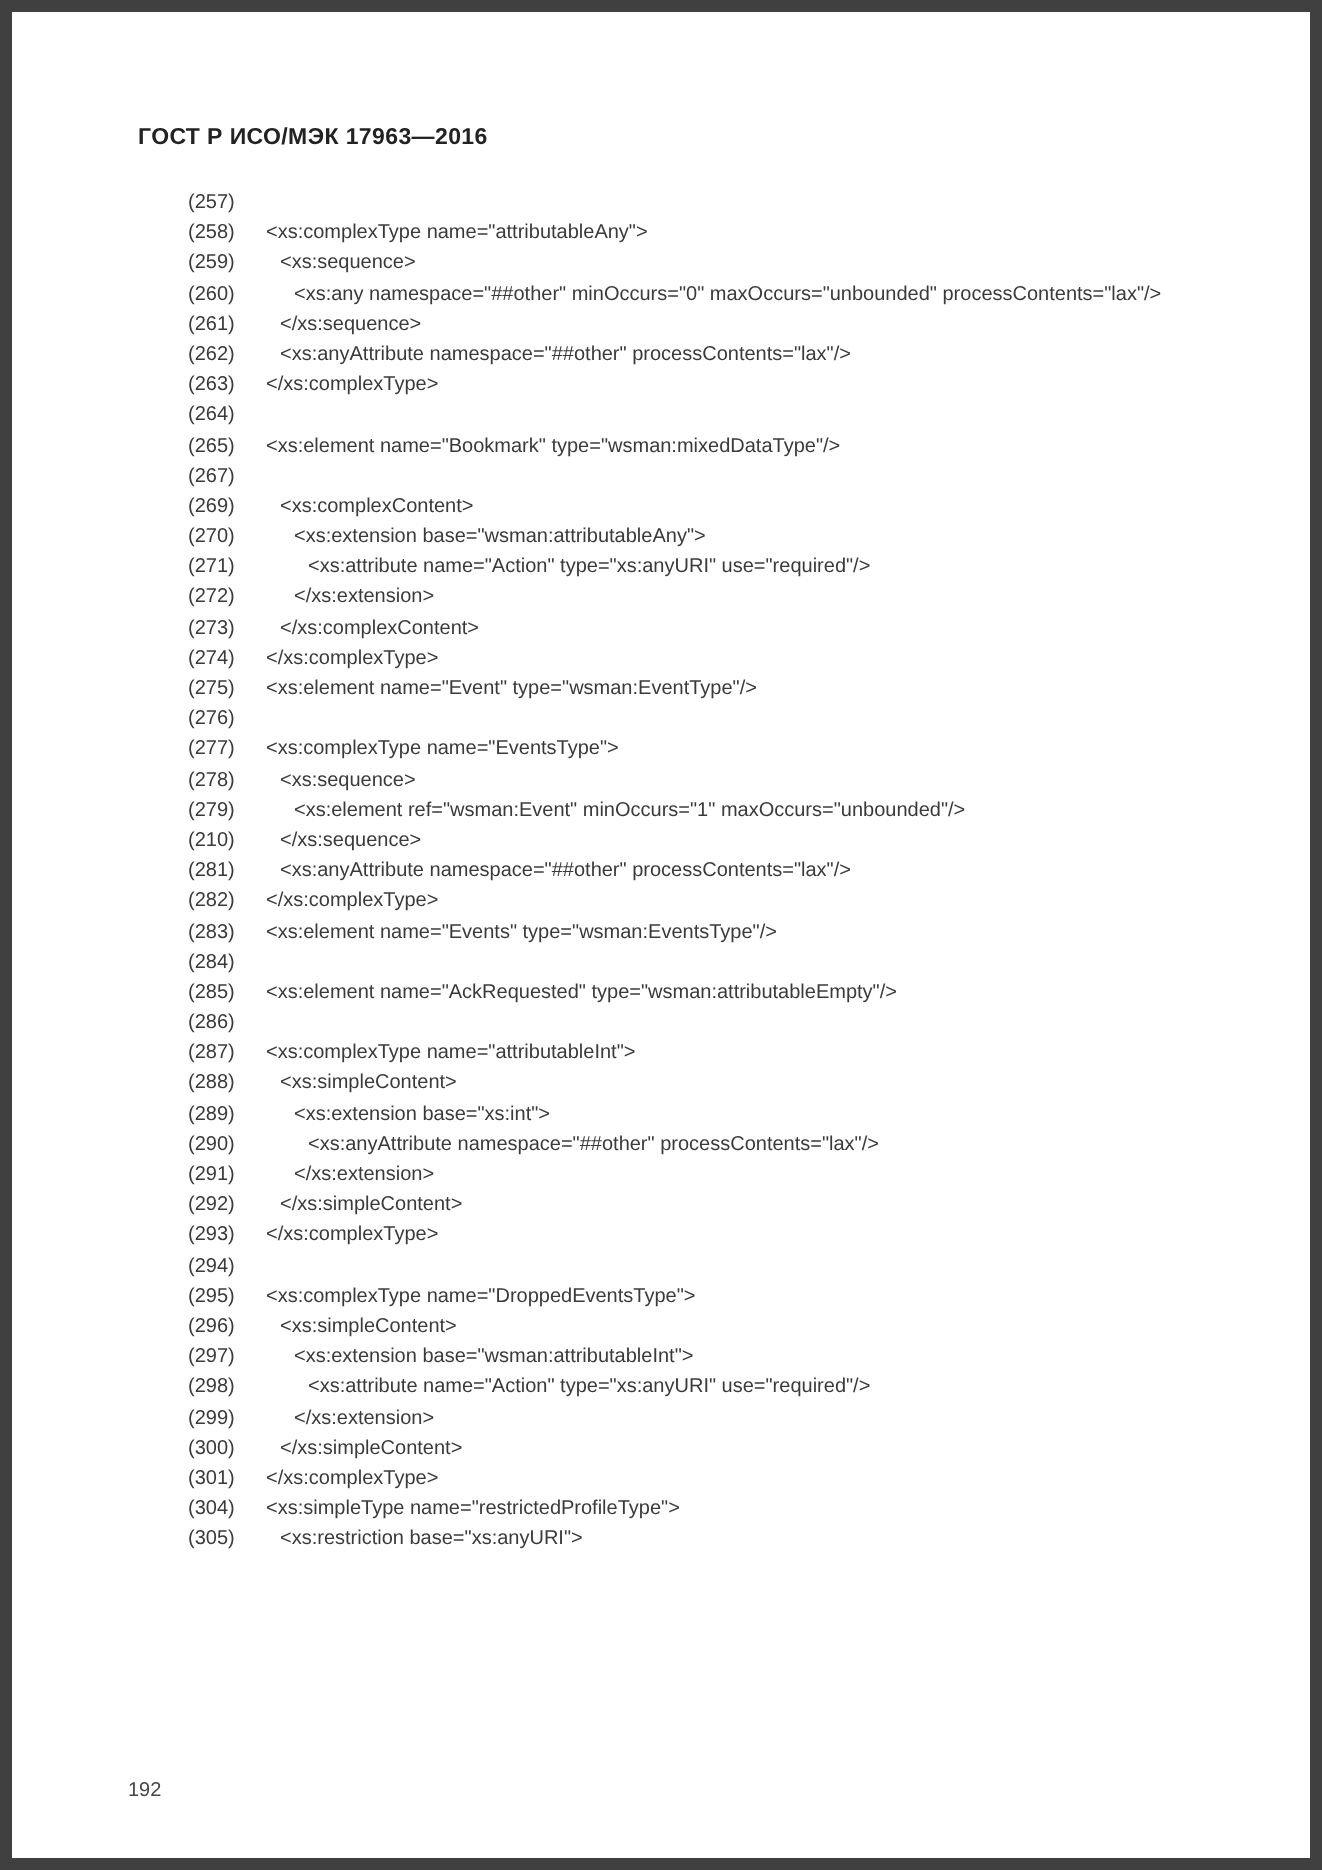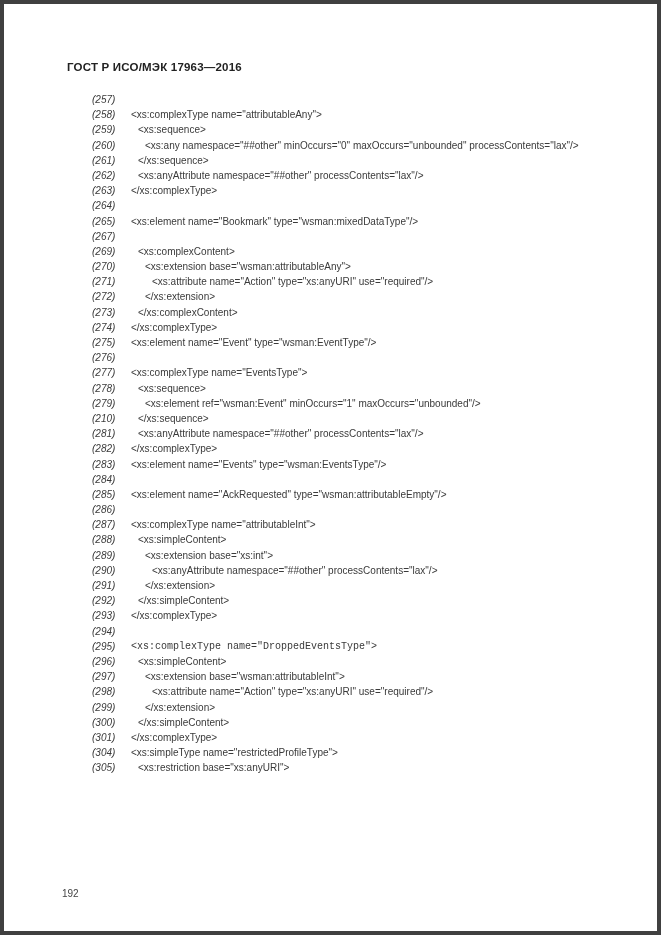--- a/index.html
+++ b/index.html
@@ -9,21 +9,21 @@
   }
   .page {
     position: relative;
     width: 661px;
     height: 935px;
     background: #ffffff;
     overflow: hidden;
     font-family: "Liberation Sans", sans-serif;
     color: #3a3a3a;
     box-sizing: border-box;
-    border: 4px solid #404040;
+    border: 6px solid #404040;
   }
   .doc-header {
     position: absolute;
     left: 63px;
     top: 57px;
     font-size: 11.5px;
     font-weight: bold;
     color: #222222;
     letter-spacing: 0.2px;
     white-space: nowrap;
@@ -39,21 +39,20 @@
     display: flex;
     align-items: flex-start;
     white-space: nowrap;
   }
   .line-num {
     display: inline-block;
     width: 39px;
     flex: 0 0 39px;
     font-size: 10px;
     color: #3a3a3a;
-    font-style: italic;
   }
   .line-text {
     display: inline-block;
     font-size: 10px;
     color: #3a3a3a;
   }
   .page-number {
     position: absolute;
     left: 58px;
     top: 840px;
@@ -208,21 +207,21 @@
       <div class="code-row">
         <span class="line-num">(293)</span>
         <span class="line-text" style="padding-left: 0px;">&lt;/xs:complexType&gt;</span>
       </div>
       <div class="code-row">
         <span class="line-num">(294)</span>
         <span class="line-text" style="padding-left: 0px;"></span>
       </div>
       <div class="code-row">
         <span class="line-num">(295)</span>
-        <span class="line-text" style="padding-left: 0px; font-family: Liberation Mono, monospace;">&lt;xs:complexType name="DroppedEventsType"&gt;</span>
+        <span class="line-text" style="padding-left: 0px;">&lt;xs:complexType name="DroppedEventsType"&gt;</span>
       </div>
       <div class="code-row">
         <span class="line-num">(296)</span>
         <span class="line-text" style="padding-left: 7px;">&lt;xs:simpleContent&gt;</span>
       </div>
       <div class="code-row">
         <span class="line-num">(297)</span>
         <span class="line-text" style="padding-left: 14px;">&lt;xs:extension base="wsman:attributableInt"&gt;</span>
       </div>
       <div class="code-row">

